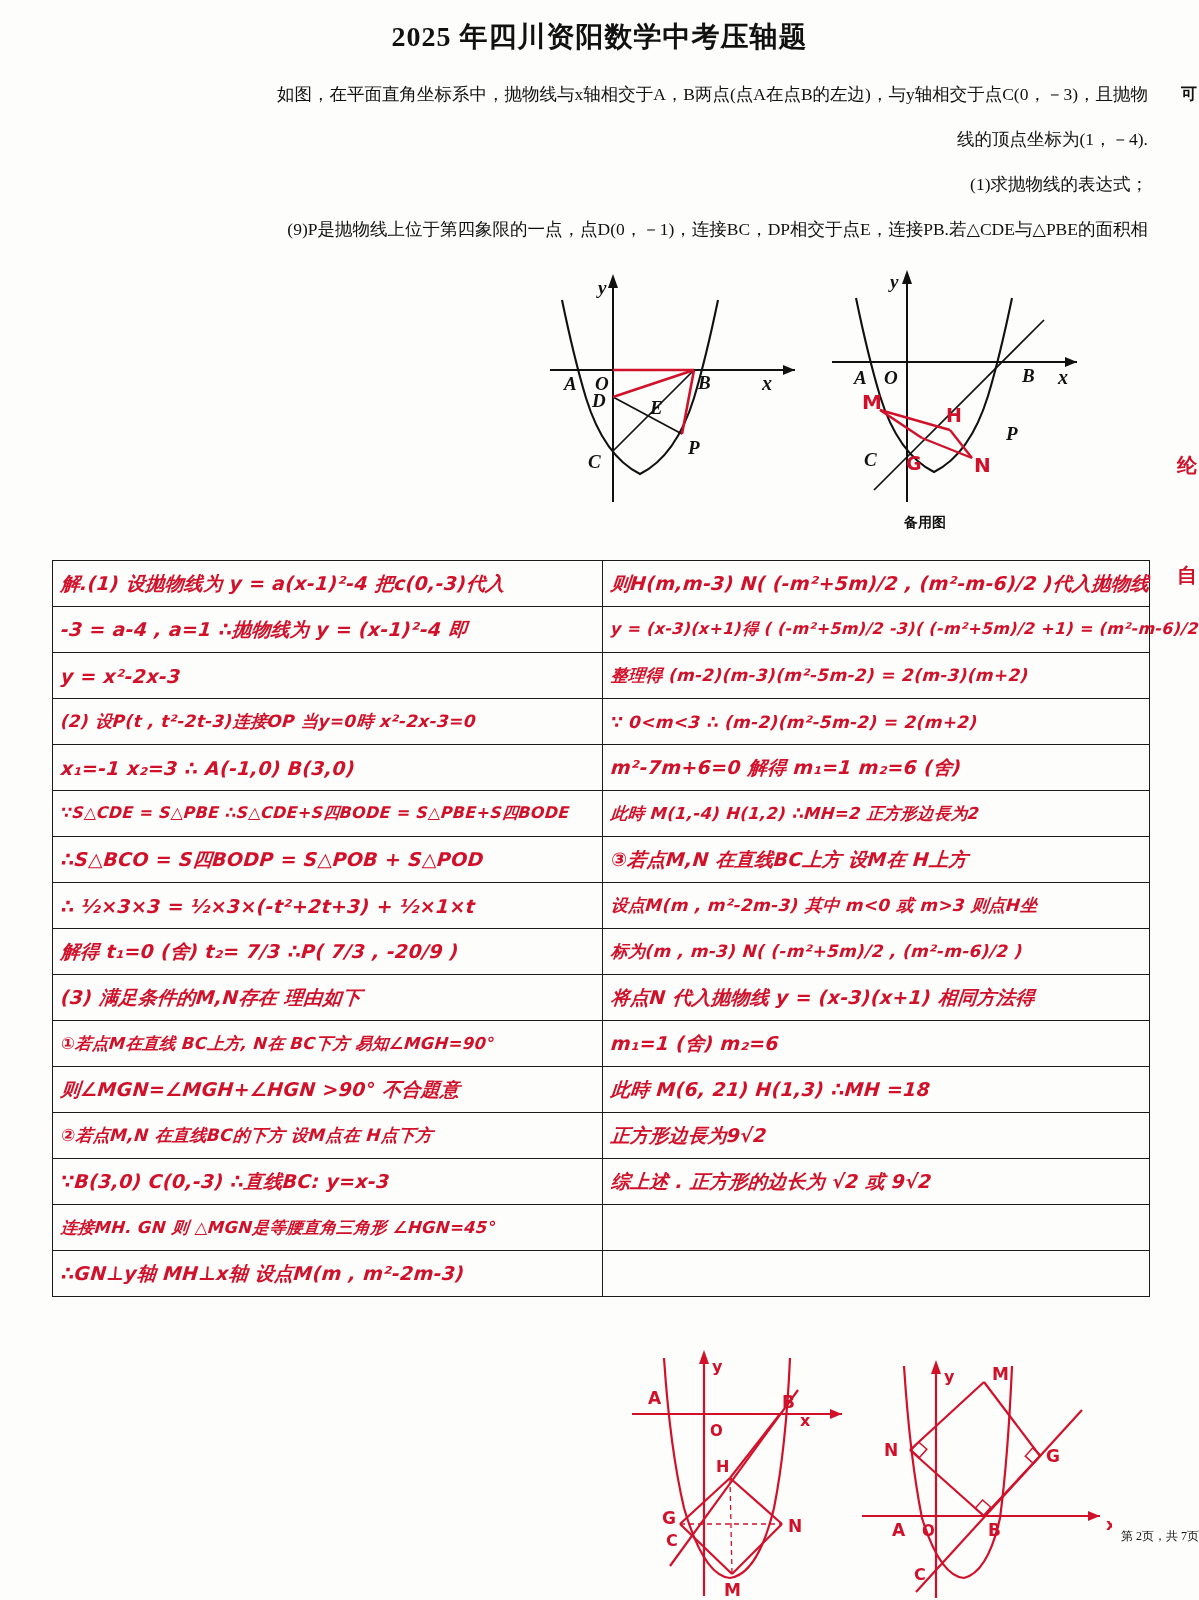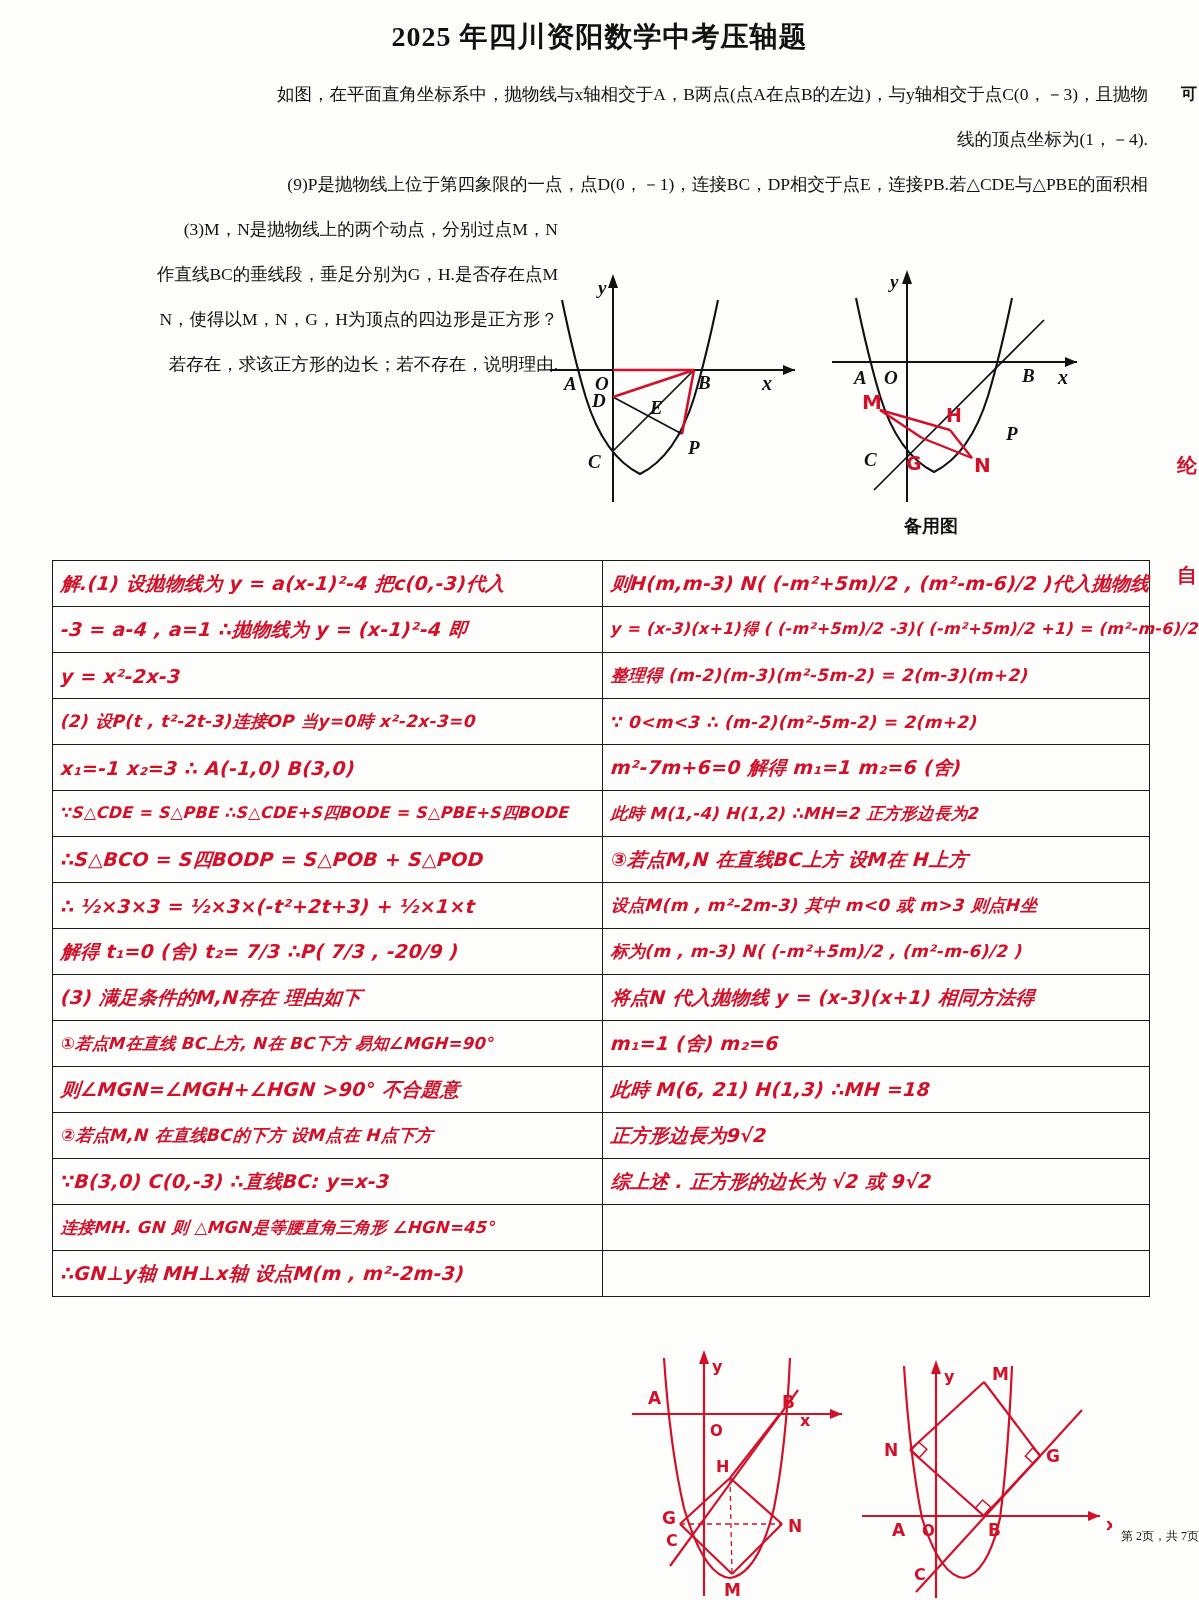--- a/index.html
+++ b/index.html
@@ -27,21 +27,21 @@
     position:absolute;left:58px;top:72px;width:1090px;
     font-size:17.5px;line-height:45px;text-align:right;
   }
   .stem p{margin:0;}
   .stem-narrow{width:500px;}
 
   
   .fig{position:absolute;}
   .fig svg{display:block;}
   .fig-caption{
-    position:absolute;font-size:18px;font-weight:bold;
+    position:absolute;font-size:14px;font-weight:bold;
   }
 
   
   .answer-table{
     position:absolute;left:52px;top:560px;
     width:1063px;
     border-collapse:collapse;
     table-layout:fixed;
   }
   .answer-table td{
@@ -84,27 +84,22 @@
 </head>
 <body>
 
 <div class="page">
 
   <div class="doc-title">2025 年四川资阳数学中考压轴题</div>
 
   <div class="stem">
     <p>如图，在平面直角坐标系中，抛物线与x轴相交于A，B两点(点A在点B的左边)，与y轴相交于点C(0，－3)，且抛物</p>
     <p>线的顶点坐标为(1，－4).</p>
+    <p>(1)求抛物线的表达式；</p>
     <p>(9)P是抛物线上位于第四象限的一点，点D(0，－1)，连接BC，DP相交于点E，连接PB.若△CDE与△PBE的面积相</p>
-    <div class="stem-narrow">
-      <p>(3)M，N是抛物线上的两个动点，分别过点M，N</p>
-      <p>作直线BC的垂线段，垂足分别为G，H.是否存在点M</p>
-      <p>N，使得以M，N，G，H为顶点的四边形是正方形？</p>
-      <p>若存在，求该正方形的边长；若不存在，说明理由.</p>
-    </div>
   </div>
 
   <div class="fig" style="left:540px;top:262px;">
     <svg width="280" height="250" viewBox="0 0 280 250">
 
       <line x1="10" y1="108" x2="255" y2="108" stroke="#111" stroke-width="2"></line>
       <polygon points="255,108 243,103 243,113" fill="#111"></polygon>
       <line x1="73" y1="240" x2="73" y2="18" stroke="#111" stroke-width="2"></line>
       <polygon points="73,12 68,26 78,26" fill="#111"></polygon>
 

